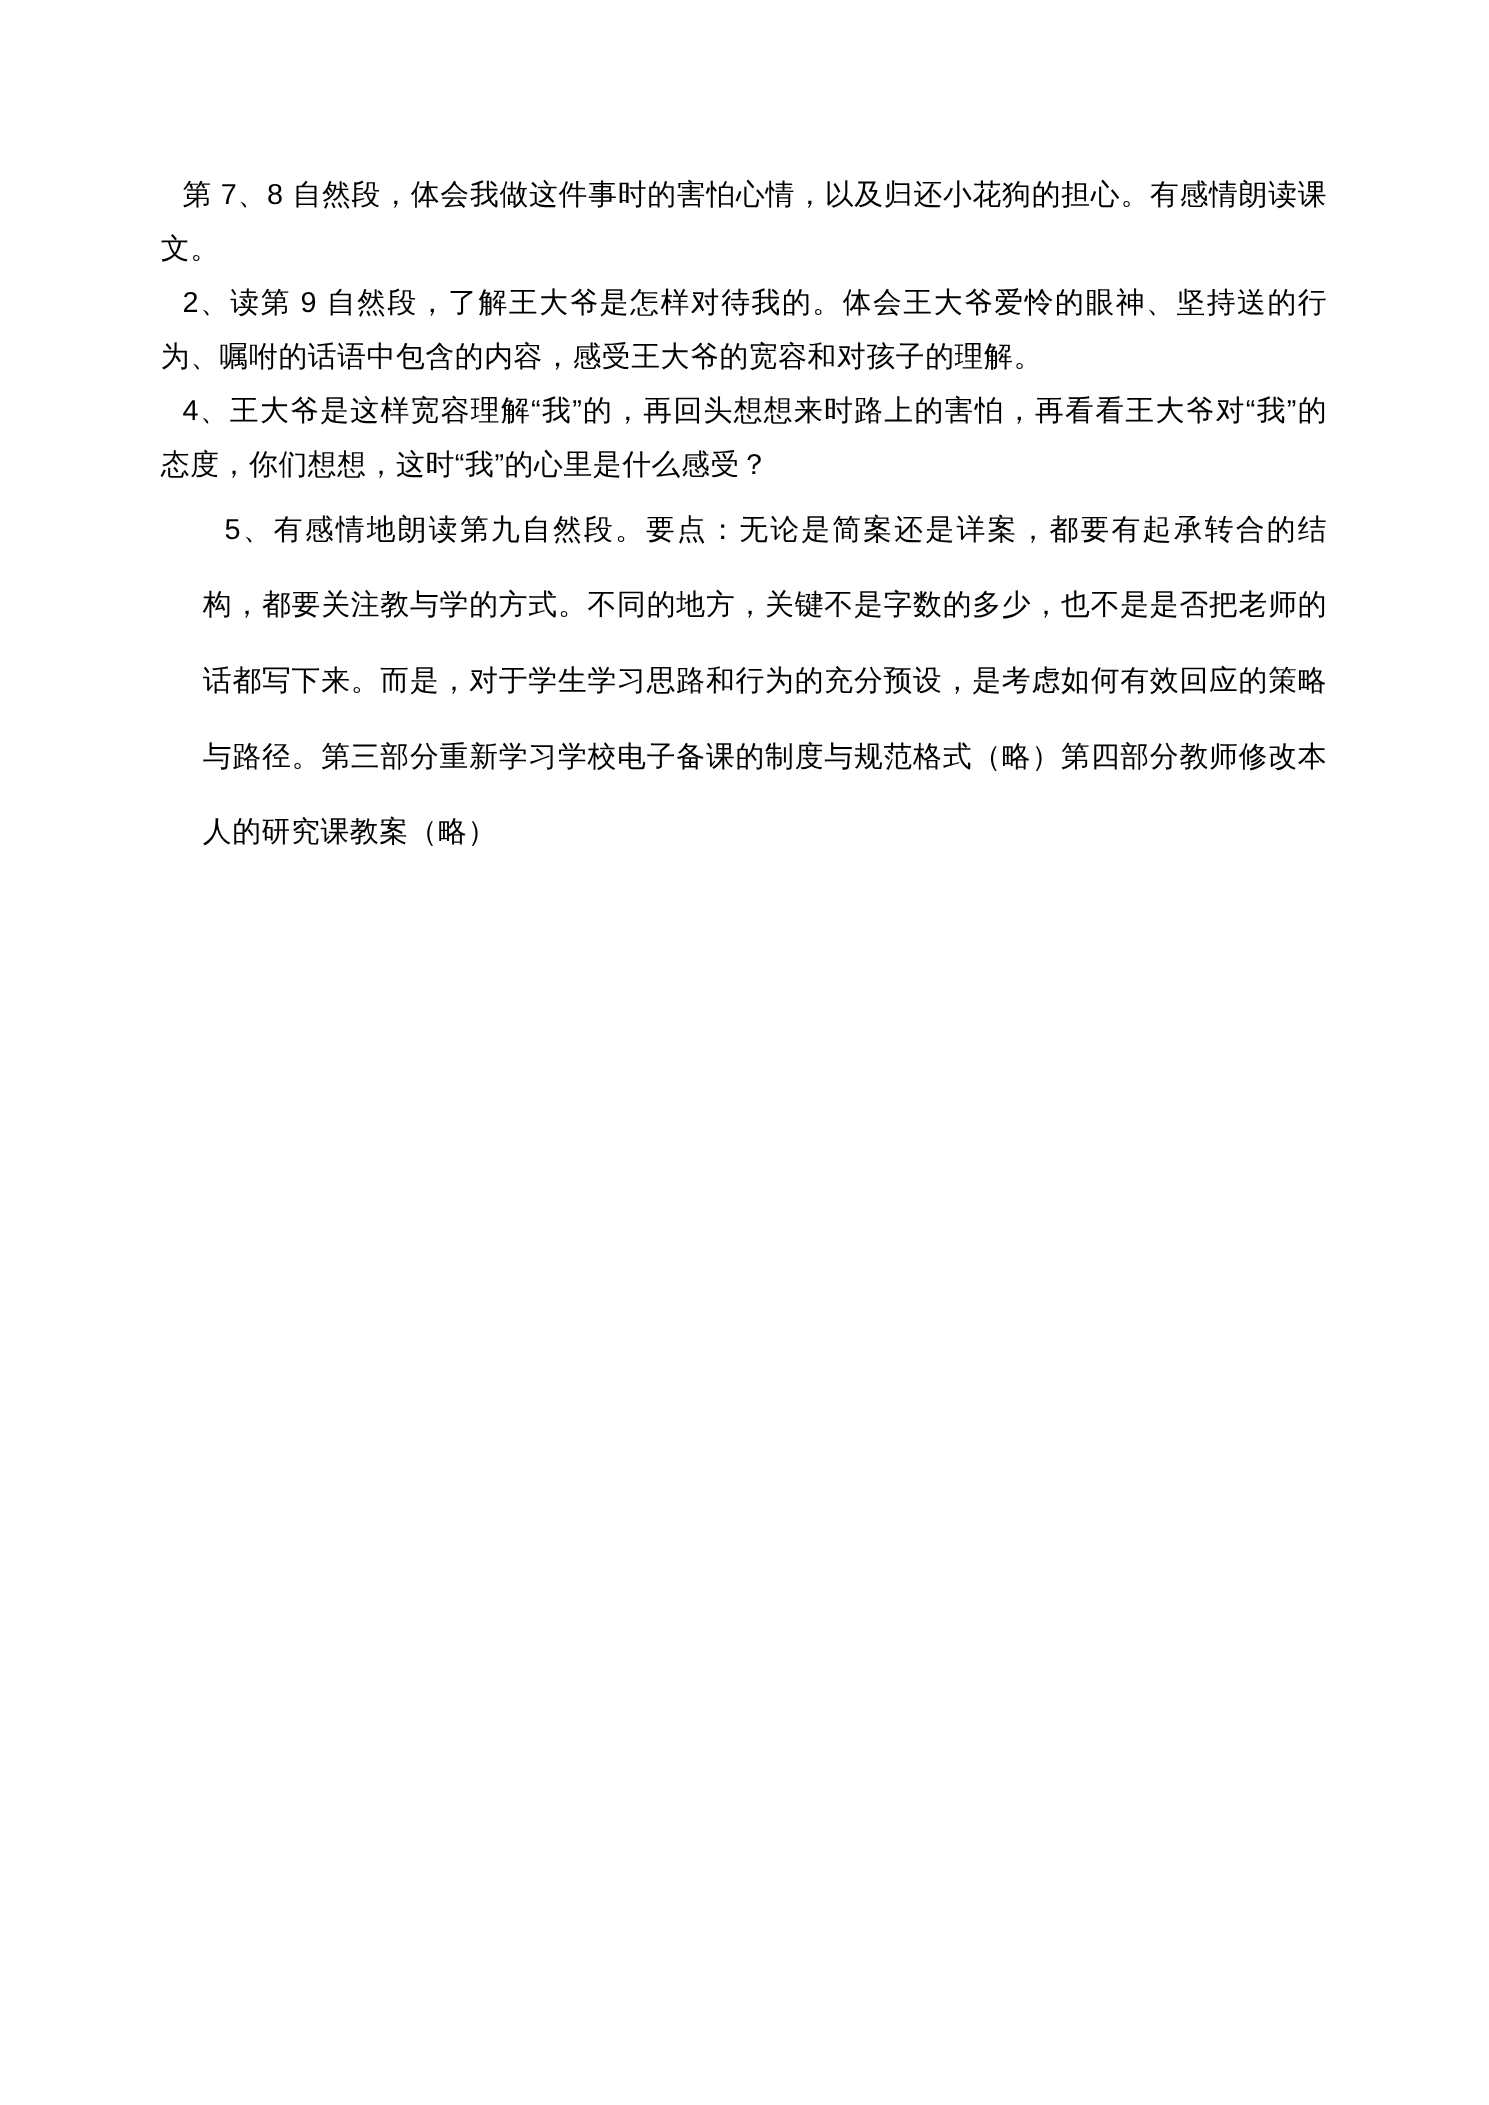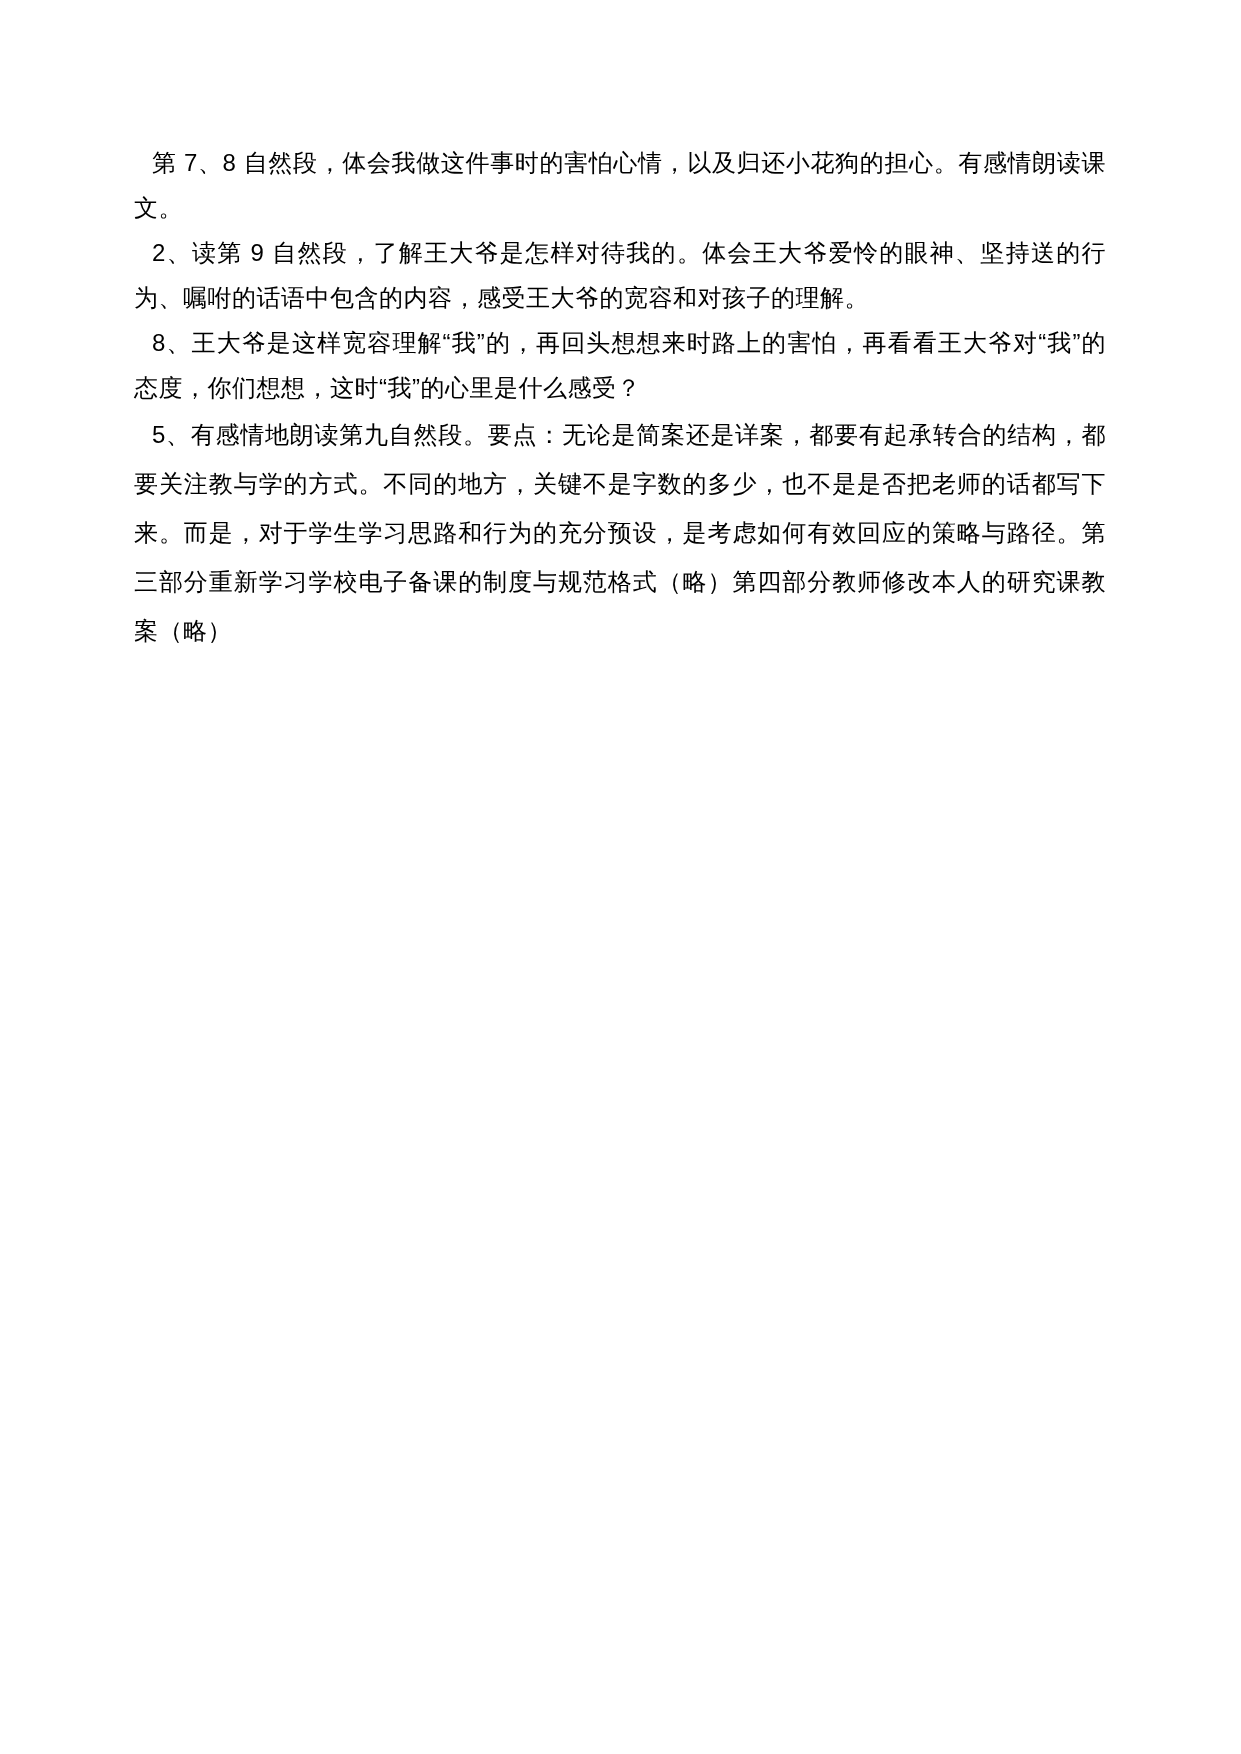--- a/index.html
+++ b/index.html
@@ -28,26 +28,27 @@
     font-size: 24px;
     line-height: 45px;
     text-align: justify;
     text-justify: inter-ideograph;
     text-indent: 18px;
     letter-spacing: 0.5px;
     word-break: break-all;
     color: #000000;
   }
   .content p.loose {
-    line-height: 49px;
+    line-height: 63px;
+    margin-left: 35px;
   }
 </style>
 </head>
 <body>
 
 <div class="page">
   <div class="content">
     <p>第 7、8 自然段，体会我做这件事时的害怕心情，以及归还小花狗的担心。有感情朗读课文。</p>
     <p>2、读第 9 自然段，了解王大爷是怎样对待我的。体会王大爷爱怜的眼神、坚持送的行为、嘱咐的话语中包含的内容，感受王大爷的宽容和对孩子的理解。</p>
-    <p>8、王大爷是这样宽容理解“我”的，再回头想想来时路上的害怕，再看看王大爷对“我”的态度，你们想想，这时“我”的心里是什么感受？</p>
+    <p>4、王大爷是这样宽容理解“我”的，再回头想想来时路上的害怕，再看看王大爷对“我”的态度，你们想想，这时“我”的心里是什么感受？</p>
     <p class="loose">5、有感情地朗读第九自然段。要点：无论是简案还是详案，都要有起承转合的结构，都要关注教与学的方式。不同的地方，关键不是字数的多少，也不是是否把老师的话都写下来。而是，对于学生学习思路和行为的充分预设，是考虑如何有效回应的策略与路径。第三部分重新学习学校电子备课的制度与规范格式（略）第四部分教师修改本人的研究课教案（略）</p>
   </div>
 </div>
 
 </body></html>

